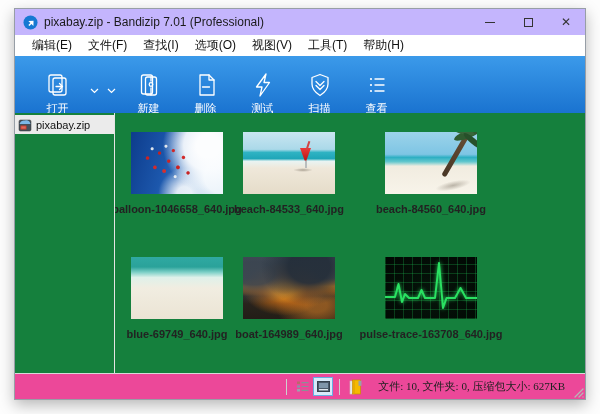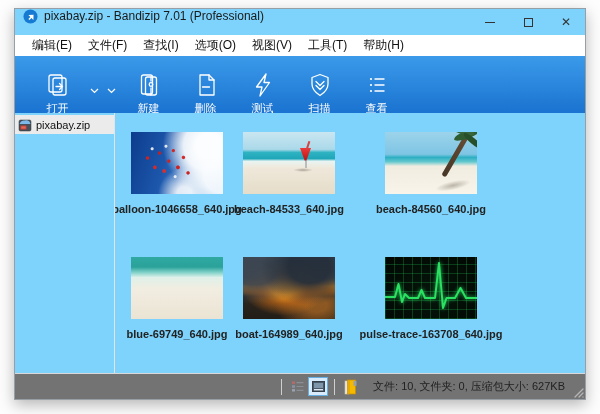--- a/index.html
+++ b/index.html
@@ -3,21 +3,21 @@
 <meta charset="utf-8">
 <style>
   html,body{width:600px;height:414px;margin:0;overflow:hidden;background:#fdfdfd;
     font-family:"Liberation Sans","DejaVu Sans",sans-serif;}
   *{box-sizing:border-box;}
 
   .window{position:absolute;left:14px;top:8px;width:572px;height:392px;background:#fff;
     border:1px solid #979ea6;box-shadow:0 5px 14px rgba(0,0,0,.28);display:flex;flex-direction:column;}
 
   
-  .titlebar{height:26px;display:flex;padding-left:8px;background:#7dd3fc;flex:0 0 auto;}
+  .titlebar{height:26px;display:flex;align-items:center;padding-left:8px;background:#c4b5fd;flex:0 0 auto;}
   .titlebar .logo{width:15px;height:15px;flex:0 0 auto;}
   .title-text{font-size:12px;color:#1a1a1a;margin-left:6px;white-space:nowrap;}
   .win-controls{margin-left:auto;display:flex;height:100%;}
   .wc{width:38px;display:flex;align-items:center;justify-content:center;color:#333;}
   .wc-min i{display:block;width:10px;height:1px;background:#333;}
   .wc-max i{display:block;width:9px;height:9px;border:1px solid #333;}
   .wc-close{font-size:12px;line-height:1;}
 
   
   .menubar{height:21px;display:flex;align-items:center;padding-left:9px;background:#fff;flex:0 0 auto;}
@@ -25,21 +25,21 @@
 
   
   .toolbar{height:57px;flex:0 0 auto;background:linear-gradient(180deg,#3b9aea 0%,#1a73d0 100%);
     display:flex;align-items:flex-start;padding:15px 0 0 14px;}
   .tbtn{width:57px;display:flex;flex-direction:column;align-items:center;color:#fff;flex:0 0 auto;}
   .tbtn svg{display:block;}
   .tbtn .tlabel{font-size:11px;margin-top:2px;white-space:nowrap;}
   .tchev{width:17px;height:40px;display:flex;align-items:center;justify-content:center;flex:0 0 auto;}
 
   
-  .content{flex:1;display:flex;min-height:0;background:#7dd3fc;}
+  .content{flex:1;display:flex;min-height:0;background:#15803d;}
   .sidebar{width:100px;flex:0 0 auto;border-right:1px solid #e4e4e4;padding-top:2px;}
   .side-item{height:19px;display:flex;align-items:center;gap:4px;padding-left:3px;background:#ebebeb;}
   .side-item .slabel{font-size:11px;color:#111;white-space:nowrap;}
 
   .main{flex:1;padding:19px 0 16px 6px;overflow:hidden;font-weight:bold;}
   .frow{display:flex;margin-bottom:42px;}
   .tile{width:112px;display:flex;flex-direction:column;align-items:center;flex:0 0 auto;}
   .tile.wide{margin-left:30px;}
   .fname{font-size:11px;color:#222;margin-top:9px;white-space:nowrap;}
   .thumb{width:92px;height:62px;position:relative;overflow:hidden;flex:0 0 auto;}
@@ -86,22 +86,22 @@
     radial-gradient(ellipse at 45% 52%, rgba(248,156,34,.95) 0 12%, rgba(232,122,20,.55) 32%, transparent 58%),
     radial-gradient(ellipse at 80% 78%, rgba(240,140,40,.5) 0 10%, transparent 40%),
     linear-gradient(180deg,#46525f 0%,#5f5c54 34%,#de8a1e 47%,#9e5a12 55%,#2c261f 63%,#221d17 100%);}
   .th-pulse{background:
     repeating-linear-gradient(90deg, rgba(28,190,80,.28) 0 1px, transparent 1px 9px),
     repeating-linear-gradient(0deg, rgba(28,190,80,.28) 0 1px, transparent 1px 9px),
     radial-gradient(ellipse at 50% 60%, #06160b 0%, #010703 100%);}
   .ekg{position:absolute;inset:0;filter:drop-shadow(0 0 2px #27dd5f);}
 
   
-  .statusbar{height:26px;flex:0 0 auto;background:#737373;border-top:1px solid #d9d9d9;
-    display:flex;align-items:center;justify-content:flex-end;padding:0 4px 0 8px;position:relative;}
+  .statusbar{height:26px;flex:0 0 auto;background:#ec4899;border-top:1px solid #d9d9d9;
+    display:flex;align-items:center;justify-content:flex-end;padding:0 4px 0 8px;position:relative;font-family:Liberation Serif, serif;}
   .sb-sep{width:1px;height:16px;background:#cfcfcf;margin:0 6px;}
   .sb-btn{width:20px;height:19px;display:flex;align-items:center;justify-content:center;}
   .sb-btn.selected{border:1px solid #66aee2;background:#d9eafa;}
   .sb-text{font-size:11px;color:#222;margin:0 16px 0 12px;white-space:nowrap;}
   .grip{position:absolute;right:1px;bottom:1px;}
 </style>
 </head>
 <body>
 
 <div class="window">

